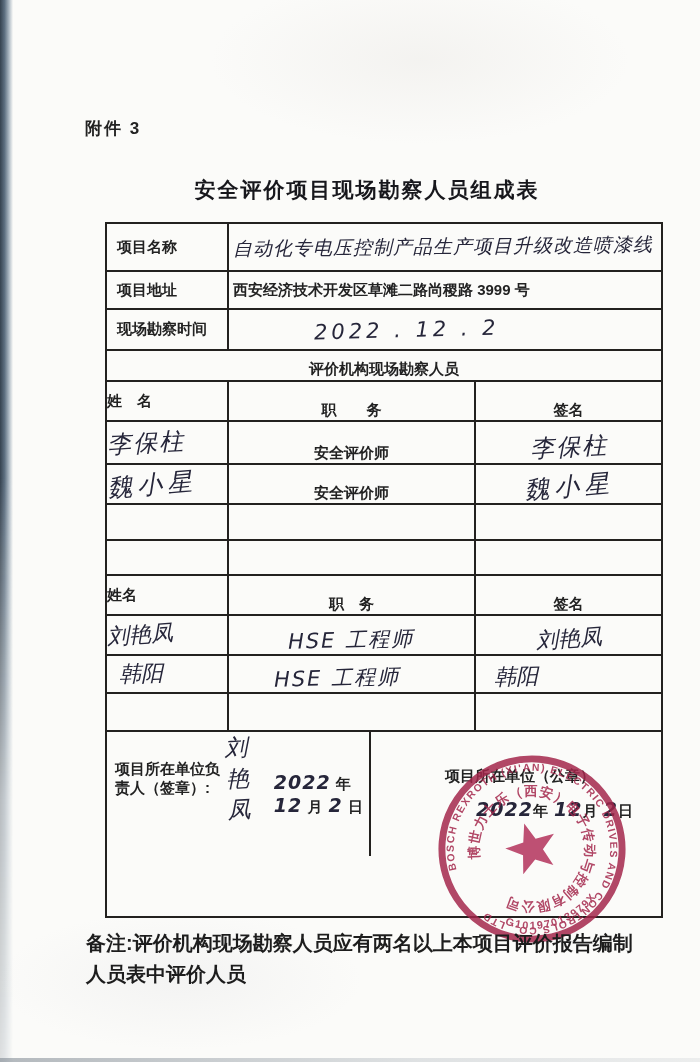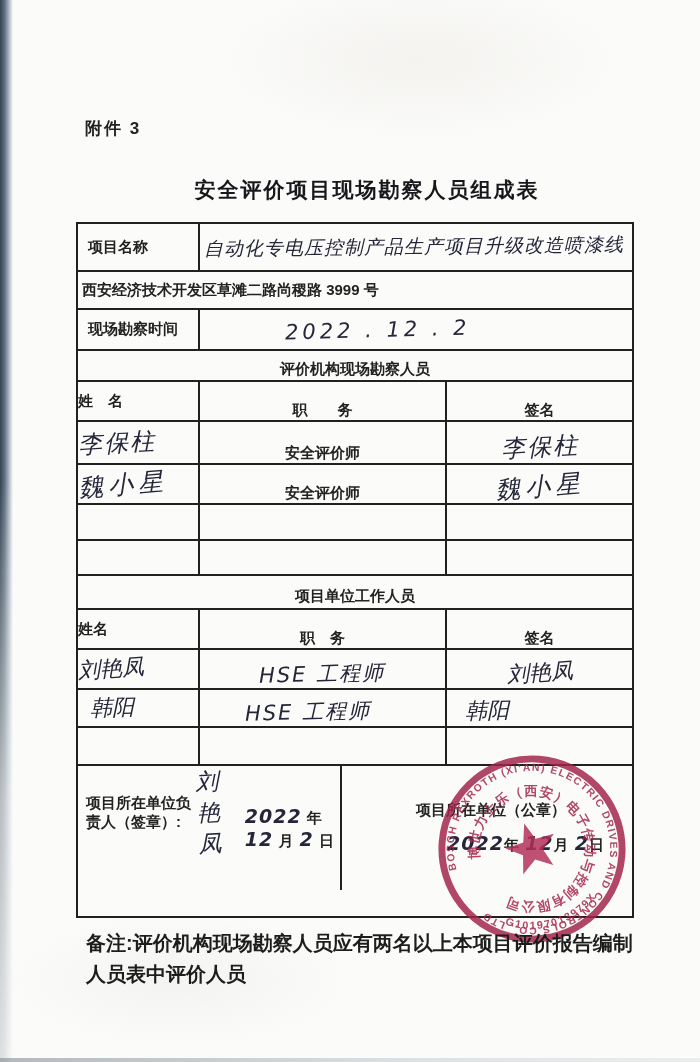--- a/index.html
+++ b/index.html
@@ -34,21 +34,21 @@
     position:absolute; left:85px; top:117px;
     font-size:17px; font-weight:600; letter-spacing:2px; color:#222;
   }
   #doc-title {
     position:absolute; left:88px; top:176px; width:558px;
     text-align:center; font-size:21px; font-weight:700; letter-spacing:2px; color:#17171c;
   }
 
   
   #form-table {
-    position:absolute; left:76px; top:222px; width:558px; height:696px;
+    position:absolute; left:105px; top:222px; width:558px; height:696px;
     border:2px solid #23211f; display:flex; flex-direction:column;
     font-size:15px; font-weight:700; color:#222;
   }
   .row { display:flex; border-bottom:2px solid #23211f; flex:0 0 auto; }
   .row:last-child { border-bottom:none; }
   .cell { border-right:2px solid #23211f; display:flex; align-items:center; }
   .cell:last-child { border-right:none; }
   .c-label { width:122px; padding-left:10px; }
   .c-name  { width:122px; justify-content:flex-start; }
   .c-duty  { width:247px; justify-content:center;align-items:flex-end; }
@@ -106,20 +106,23 @@
     <div class="row" style="flex-basis:48px">
       <div class="cell c-label">
         <span>项目名称</span>
       </div>
       <div class="cell c-value">
         <span class="hw hw-project">自动化专电压控制产品生产项目升级改造喷漆线</span>
       </div>
     </div>
 
     <div class="row" style="flex-basis:38px">
+      <div class="cell c-label">
+        <span>项目地址</span>
+      </div>
       <div class="cell c-value">
         <span>西安经济技术开发区草滩二路尚稷路 3999 号</span>
       </div>
     </div>
 
     <div class="row" style="flex-basis:41px">
       <div class="cell c-label">
         <span>现场勘察时间</span>
       </div>
       <div class="cell c-value" style="padding-left:85px">
@@ -182,25 +185,20 @@
           <span></span>
         </div>
       <div class="cell c-duty">
           <span></span>
         </div>
       <div class="cell c-sig">
           <span></span>
         </div>
     </div>
 
-    <div class="row" style="flex-basis:34px">
-      <div class="cell c-full">
-        <span>项目单位工作人员</span>
-      </div>
-    </div>
     <div class="row" style="flex-basis:40px">
       <div class="cell c-name">
         <span>姓名</span>
       </div>
       <div class="cell c-duty">
         <span>职　务</span>
       </div>
       <div class="cell c-sig">
         <span>签名</span>
       </div>

